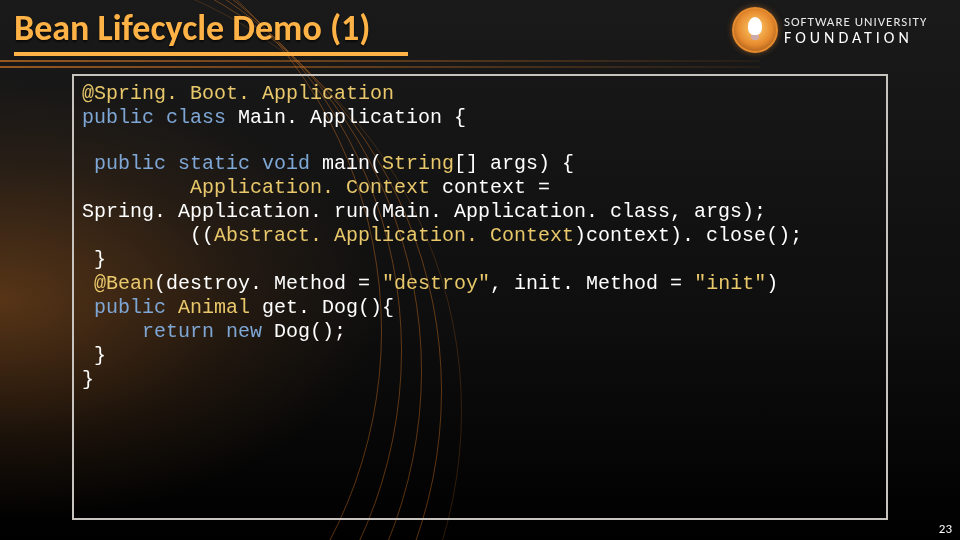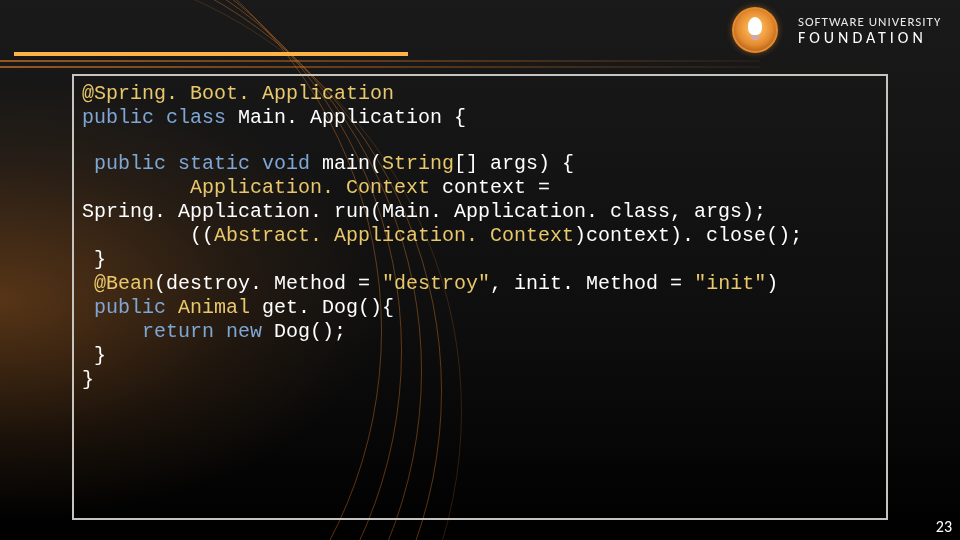--- a/index.html
+++ b/index.html
@@ -25,21 +25,21 @@
     font-size:36px;font-weight:700;color:#ffb347;
     text-shadow:0 2px 2px rgba(0,0,0,0.6);
     padding-bottom:2px;
   }
   .underline{
     position:absolute;left:14px;top:52px;height:4px;width:394px;
     background:#ffb347;
   }
   .logo{
     position:absolute;right:14px;top:6px;width:214px;height:48px;
-    display:flex;align-items:center;gap:20px;color:#fff;
+    display:flex;align-items:center;gap:6px;color:#fff;
   }
   .logo-bulb{
     width:42px;height:42px;border:2px solid #e68a2e;border-radius:50%;
     display:flex;align-items:center;justify-content:center;
     background:radial-gradient(circle at 50% 45%, #ffce6b 0%, #e68a2e 55%, #7a3e10 100%);
     box-shadow:0 0 6px rgba(255,150,50,0.4);
     position:relative;
   }
   .logo-bulb::before{
     content:"";position:absolute;width:14px;height:18px;border-radius:50% 50% 40% 40%;
@@ -62,36 +62,37 @@
   }
   .code{
     padding:6px 8px 0 8px;
     font-family:Consolas,"Courier New",monospace;
     font-size:20px;line-height:1.2;color:#fff;white-space:pre;
   }
   .gap{height:22px;}
   .k{color:#7fa7d6;} 
   .y{color:#e8c86a;} 
   .page-num{
-    position:absolute;right:8px;bottom:4px;color:#fff;font-size:16px;font-family:Calibri,Arial,sans-serif;
+    position:absolute;right:8px;bottom:4px;color:#fff;font-size:13px;font-family:Calibri,Arial,sans-serif;
   }
 </style>
 </head>
 <body>
 
 <div class="slide">
 
   <div class="arc arc1"></div>
   <div class="arc arc2"></div>
   <div class="arc arc3"></div>
   <div class="arc arc4"></div>
   <div class="arc arc5"></div>
   <div class="arcT arcT1"></div>
   <div class="arcT arcT2"></div>
 
+  <div class="title">Bean Lifecycle Demo (1)</div>
   <div class="underline"></div>
 
   <div class="logo">
     <div class="logo-bulb"></div>
     <div class="logo-text">
       <span class="logo-top">SOFTWARE UNIVERSITY</span>
       <span class="logo-bot">FOUNDATION</span>
     </div>
   </div>
 

